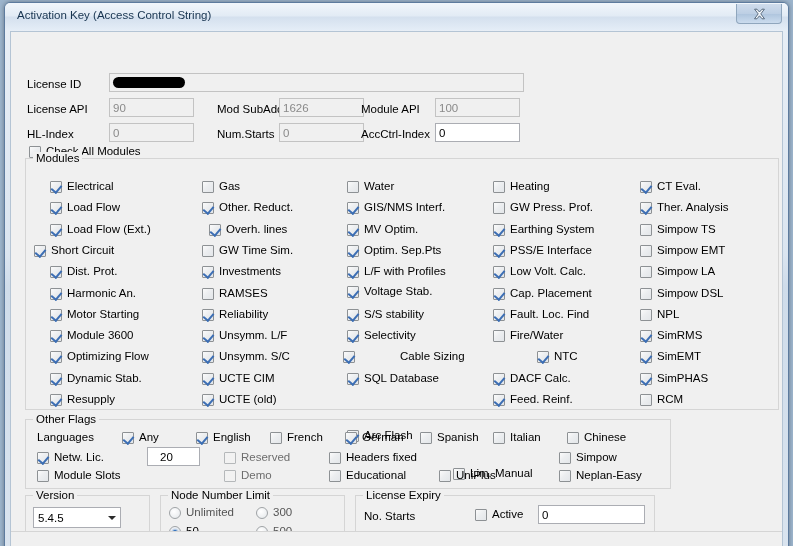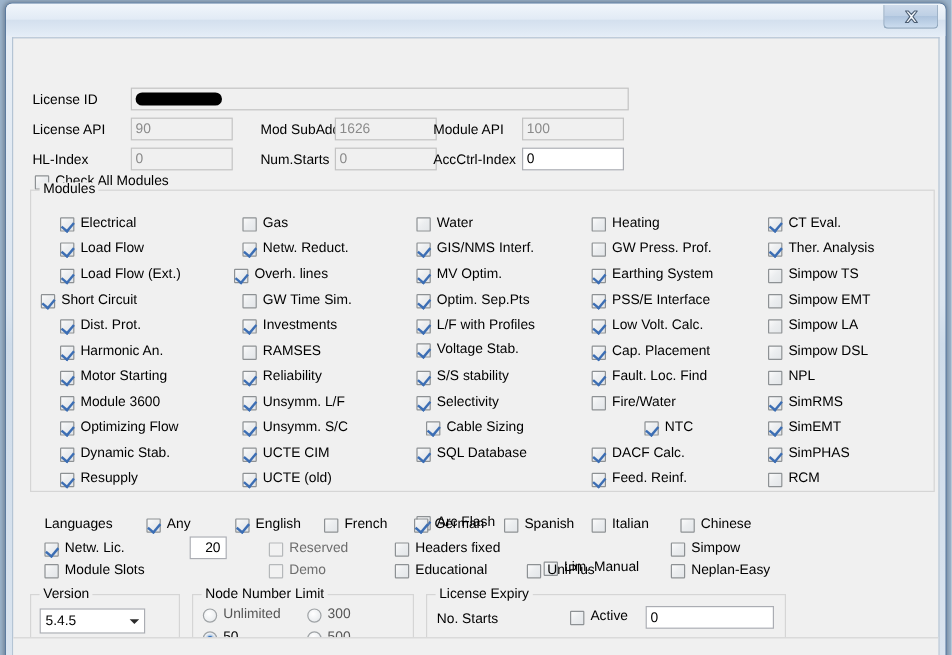--- a/index.html
+++ b/index.html
@@ -136,20 +136,21 @@
     position:absolute; left:0; right:0; bottom:0; height:18px;
     border-top:1px solid #d5d5d5; background:#f0f0f0;
   }
 </style>
 </head>
 <body>
 
 <div id="window">
 
   <div id="titlebar">
+    <div class="ttl">Activation Key (Access Control String)</div>
     <div id="closebtn">
       <span>
         <svg width="13" height="12" viewBox="0 0 13 12">
           <path d="M1.6 1.2 L4 1.2 L6.5 4 L9 1.2 L11.4 1.2 L7.8 5.9 L11.5 10.8 L9.1 10.8 L6.5 7.8 L3.9 10.8 L1.5 10.8 L5.2 5.9 Z" fill="#f4f8fc" stroke="#4b5d72" stroke-width="0.9" stroke-linejoin="round"></path>
         </svg>
       </span>
     </div>
   </div>
 
   <div id="client">
@@ -228,23 +229,23 @@
         <div class="cb on" style="left: 39px; top: 361px;">
           <span class="box"></span>
           <span class="txt">Resupply</span>
         </div>
         <div class="cb" style="left: 191px; top: 148px;">
           <span class="box"></span>
           <span class="txt">Gas</span>
         </div>
         <div class="cb on" style="left: 191px; top: 169px;">
           <span class="box"></span>
-          <span class="txt">Netw. Reduct.</span>
-        </div>
-        <div class="cb on" style="left: 184px; top: 191px; align-items: flex-end;">
+          <span class="txt">Other. Reduct.</span>
+        </div>
+        <div class="cb on" style="left: 198px; top: 191px; align-items: flex-end;">
           <span class="box"></span>
           <span class="txt">Overh. lines</span>
         </div>
         <div class="cb" style="left: 191px; top: 212px;">
           <span class="box"></span>
           <span class="txt">GW Time Sim.</span>
         </div>
         <div class="cb on" style="left: 191px; top: 233px;">
           <span class="box"></span>
           <span class="txt">Investments</span>
@@ -298,21 +299,21 @@
           <span class="txt">Voltage Stab.</span>
         </div>
         <div class="cb on" style="left: 336px; top: 276px;">
           <span class="box"></span>
           <span class="txt">S/S stability</span>
         </div>
         <div class="cb on" style="left: 336px; top: 297px;">
           <span class="box"></span>
           <span class="txt">Selectivity</span>
         </div>
-        <div class="cb on" style="left: 344px; top: 318px;">
+        <div class="cb on" style="left: 332px; top: 318px; gap: 40px;">
           <span class="box"></span>
           <span class="txt">Cable Sizing</span>
         </div>
         <div class="cb on" style="left: 336px; top: 340px;">
           <span class="box"></span>
           <span class="txt">SQL Database</span>
         </div>
         <div class="cb on" style="left: 336px; top: 361px; margin-top: 36px;">
           <span class="box"></span>
           <span class="txt">Arc Flash</span>
@@ -400,20 +401,23 @@
         <div class="cb on" style="left: 629px; top: 340px;">
           <span class="box"></span>
           <span class="txt">SimPHAS</span>
         </div>
         <div class="cb" style="left: 629px; top: 361px;">
           <span class="box"></span>
           <span class="txt">RCM</span>
         </div>
       </div>
 
+    <div class="grp" id="otherflags-group" style="left:14px;top:387px;width:646px;height:70px;">
+      <span class="cap">Other Flags</span>
+    </div>
 
     <div class="lbl" style="left:26px;top:399px;">Languages</div>
     <div id="lang-row">
         <div class="cb on" style="left: 111px; top: 399px;">
           <span class="box"></span>
           <span class="txt">Any</span>
         </div>
         <div class="cb on" style="left: 185px; top: 399px;">
           <span class="box"></span>
           <span class="txt">English</span>
@@ -437,21 +441,21 @@
         <div class="cb" style="left: 556px; top: 399px;">
           <span class="box"></span>
           <span class="txt">Chinese</span>
         </div>
       </div>
 
     <div class="cb on" style="left:26px;top:419px;">
       <span class="box"></span>
       <span class="txt">Netw. Lic.</span>
     </div>
-    <input class="tb" style="left: 147px; top: 415px; width: 31px; padding-left: 12px;" value="20">
+    <input class="tb" style="left: 136px; top: 415px; width: 53px; padding-left: 12px;" value="20">
 
     <div class="cb" style="left:26px;top:437px;">
       <span class="box"></span>
       <span class="txt">Module Slots</span>
     </div>
 
     <div class="cb dis" style="left:213px;top:419px;">
       <span class="box"></span>
       <span class="txt">Reserved</span>
     </div>

